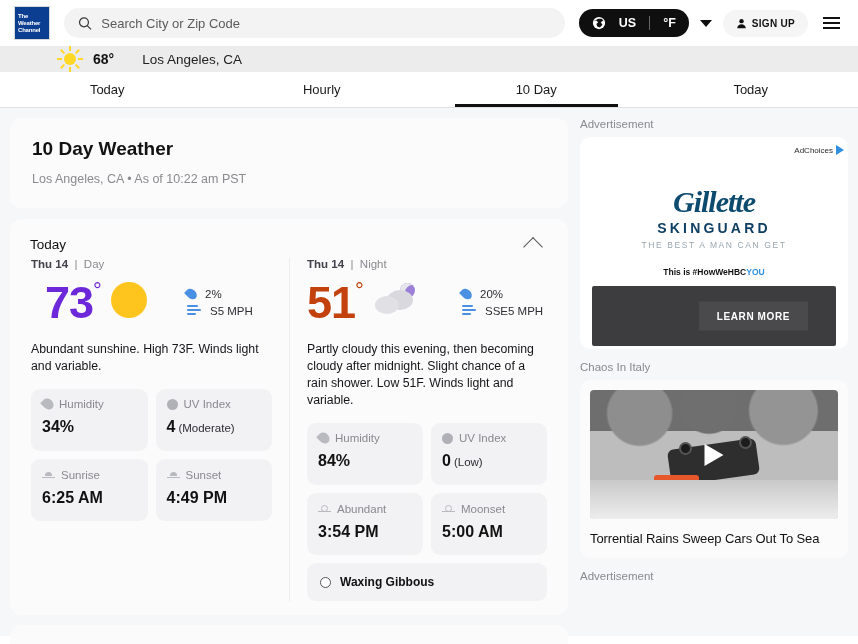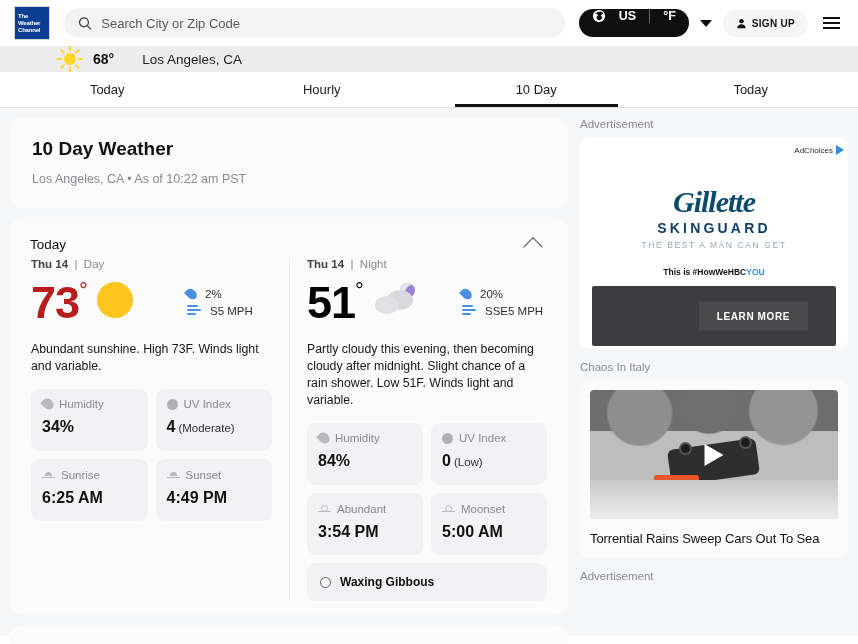--- a/index.html
+++ b/index.html
@@ -51,21 +51,21 @@
   }
   .searchbar input::placeholder { color: #5b5b5b; }
   .hdr-right {
     margin-left: auto;
     display: flex; align-items: center; gap: 11px;
   }
   .unit-pill {
     background: #0f0f0f; color: #fff;
     border-radius: 16px;
     height: 28px;
-    display: flex; align-items: flex-start;
+    display: flex; align-items: center;
     padding: 0 13px; gap: 13px;
     font-size: 12.5px; font-weight: bold;
   }
   .unit-pill .divider {
     width: 1px; height: 14px; background: #666;
   }
   .caret-down {
     width: 0; height: 0;
     border-left: 6px solid transparent;
     border-right: 6px solid transparent;
@@ -166,22 +166,22 @@
   .dn-col { width: 50%; padding: 0 17px; }
   .dn-col.night { border-left: 1px solid #ececee; }
   .dn-label { font-size: 11.5px; color: #8a8a8f; margin-bottom: 3px; }
   .dn-label b { color: #414149; font-weight: bold; }
 
   .big-row { display: flex; align-items: center; height: 58px; }
   .big-temp {
     font-size: 45px; font-weight: bold; letter-spacing: -1px;
     line-height: 1;
   }
-  .big-temp.day { color: #b91c1c; }
-  .big-temp.night { color: #000000; }
+  .big-temp.day { color: #6d28d9; margin-left: 14px; }
+  .big-temp.night { color: #c2410c; }
   .big-temp sup { font-size: 22px; font-weight: normal; vertical-align: top; line-height:1; }
 
   .cond-ico { margin-left: 10px; width: 44px; height: 40px; position: relative; }
   .sun-big { width: 36px; height: 36px; border-radius: 50%; background: #ffc51f; }
   .cloud-a {
     position: absolute; background: #d8d8de; border-radius: 50%;
   }
   .moon-pc {
     position: absolute; right: 2px; top: 1px;
     width: 15px; height: 15px; border-radius: 50%;

